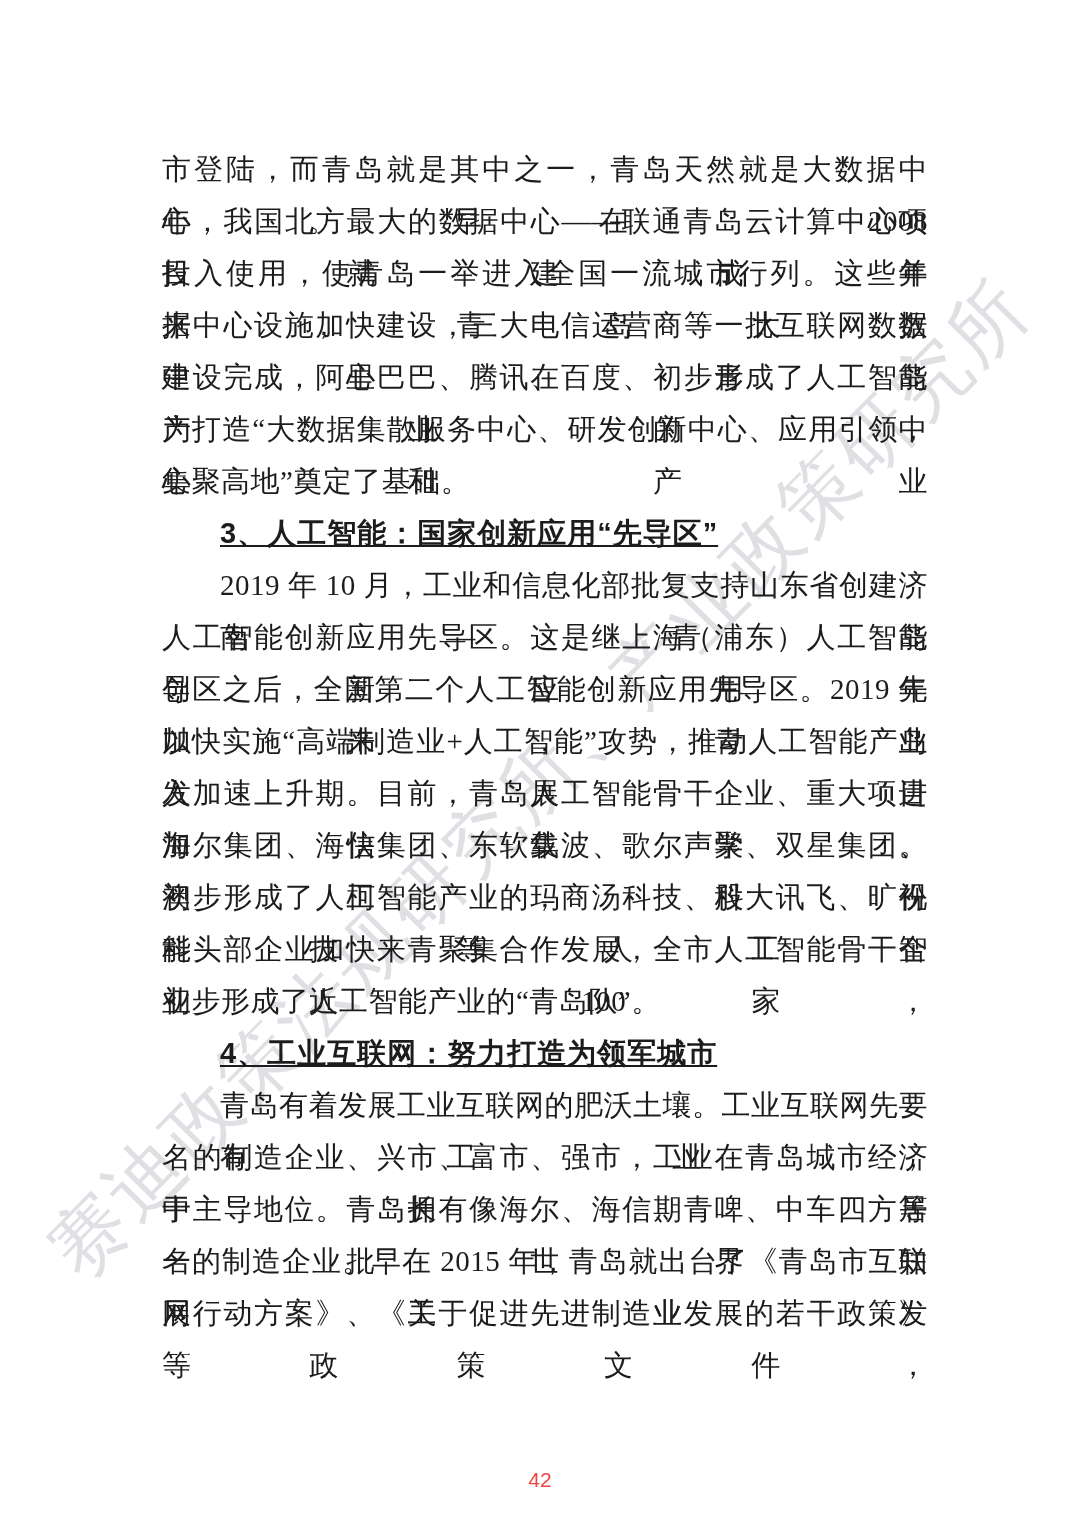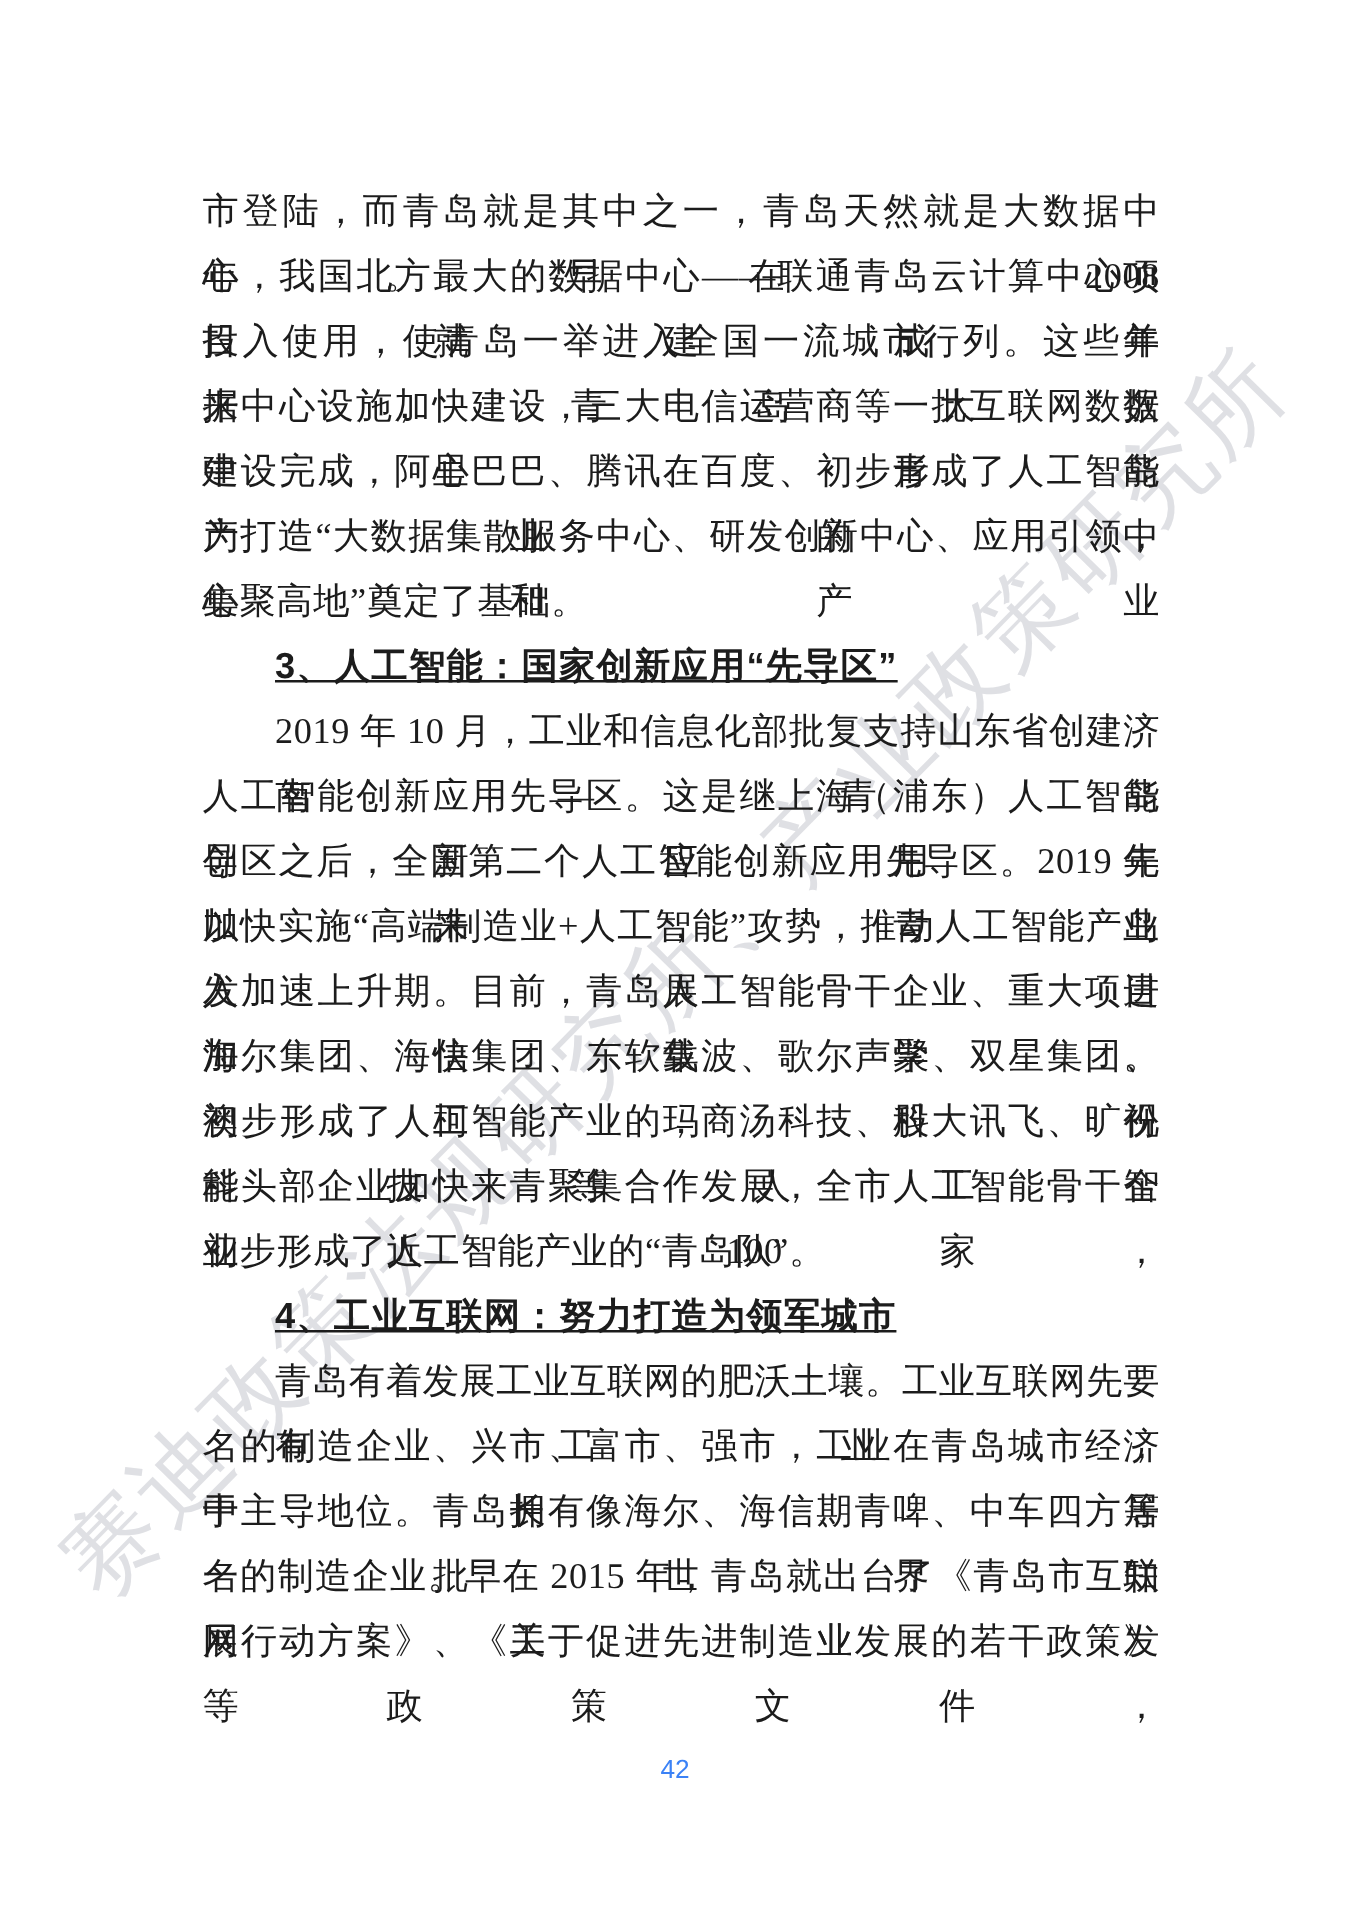--- a/index.html
+++ b/index.html
@@ -63,25 +63,25 @@
     font-family: "Liberation Sans", "DejaVu Sans", sans-serif;
     font-weight: 700;
     text-align: left;
     text-align-last: left;
     letter-spacing: 1px;
     text-decoration: underline;
   }
   .footer {
     position: absolute;
     left: 0;
-    top: 1404px;
+    top: 1468px;
     width: 100%;
     text-align: center;
     font-size: 21px;
-    color: #3b82f6;
+    color: #ef4444;
     z-index: 1;
     font-family: "Liberation Sans", "DejaVu Sans", sans-serif;
   }
 </style>
 </head>
 <body>
 
 <div class="page">
 
   <div class="watermark">赛迪政策法规研究所、产业政策研究所</div>

